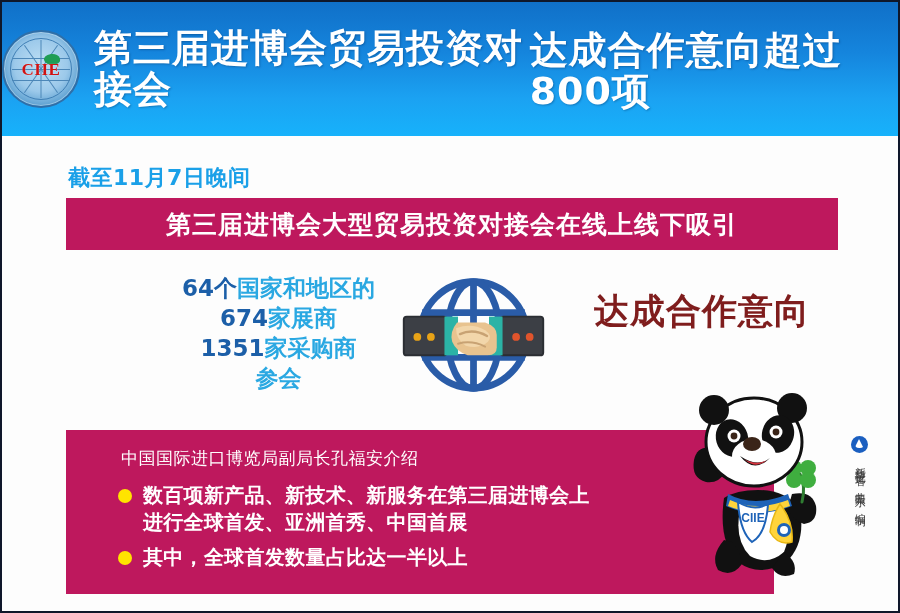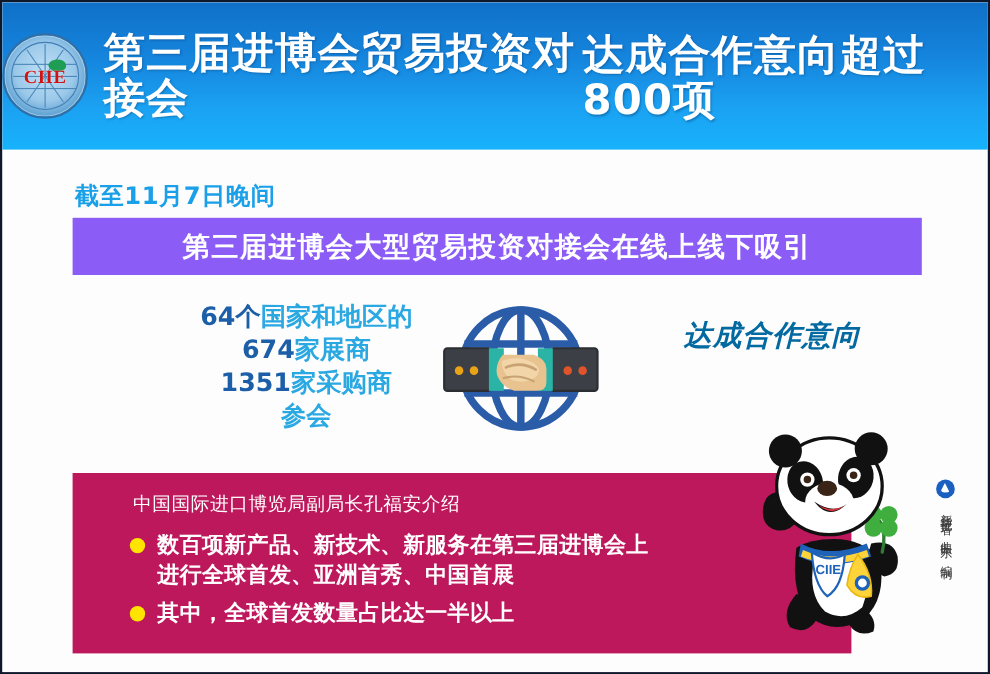--- a/index.html
+++ b/index.html
@@ -71,21 +71,21 @@
   .asof{
     position:absolute;left:66px;top:161px;
     font-size:22px;font-weight:bold;color:#1aa0e8;
     letter-spacing:.5px;
     font-family:"DejaVu Sans","Liberation Sans",sans-serif;
   }
 
   
   .banner{
     position:absolute;left:64px;top:196px;width:772px;height:52px;
-    background:#8b5cf6;display:flex;align-items:center;justify-content:center;
+    background:#be185d;display:flex;align-items:center;justify-content:center;
   }
   .banner span{
     color:#ffffff;font-size:25px;font-weight:bold;letter-spacing:1px;
     font-family:"DejaVu Sans","Liberation Sans",sans-serif;
   }
 
   
   .stats{
     position:absolute;left:64px;top:268px;width:772px;height:145px;
   }
@@ -100,21 +100,21 @@
   .stats-left .row{white-space:nowrap;}
 
   .globe-wrap{
     position:absolute;left:330px;top:4px;width:155px;height:122px;
   }
   .stats-right{
     position:absolute;left:500px;top:18px;width:272px;text-align:center;
     font-family:"DejaVu Sans","Liberation Sans",sans-serif;
   }
   .stats-right .lbl{
-    font-size:26px;font-weight:bold;color:#0369a1;letter-spacing:1px;font-style:italic;
+    font-size:35px;font-weight:bold;color:#7f1d1d;letter-spacing:1px;
   }
   .stats-right .val{
     font-size:43px;font-weight:bold;color:#1b6ec0;margin-top:2px;letter-spacing:1px;
   }
 
   
   .notebox{
     position:absolute;left:64px;top:428px;width:708px;height:164px;
     background:#be185d;
   }

